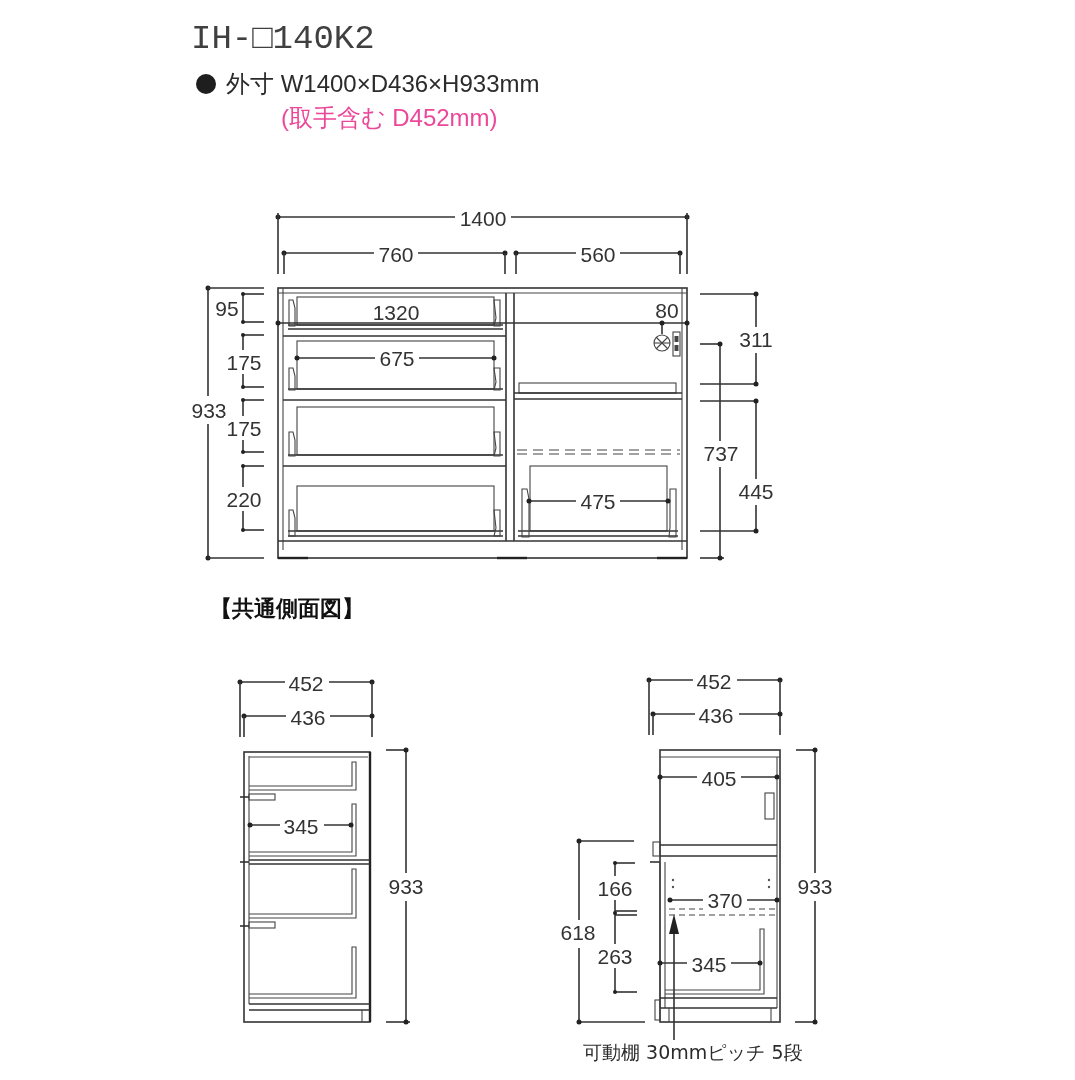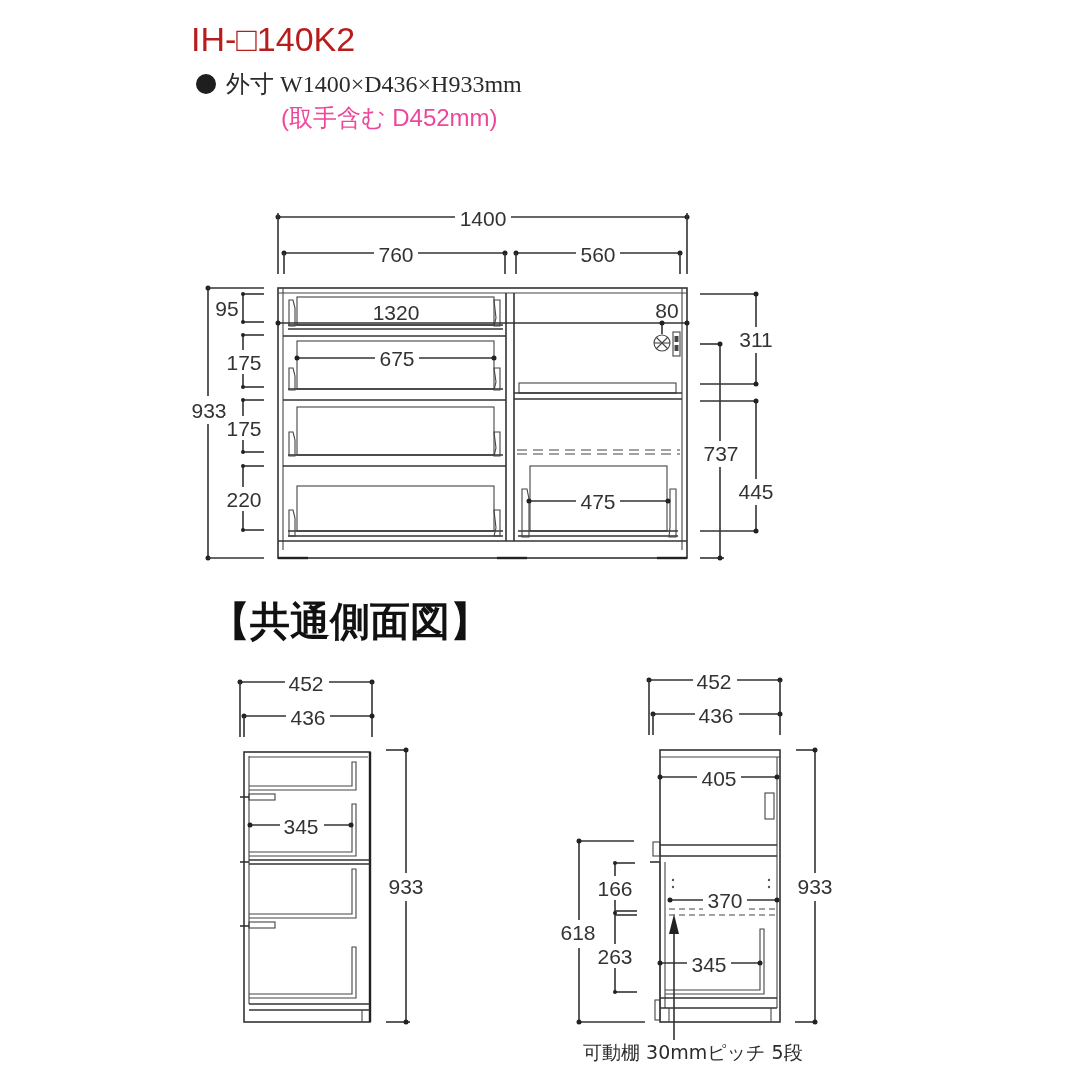--- a/index.html
+++ b/index.html
@@ -1,26 +1,26 @@
 <!DOCTYPE html>
 <html><head>
 <meta charset="utf-8">
 <style>
   html, body { margin:0; padding:0; background:#ffffff; }
   body { width:1075px; height:1080px; position:relative; overflow:hidden;
          font-family:"DejaVu Sans", "Liberation Sans", sans-serif; color:#2b2b2b; }
   .title { position:absolute; left:191px; top:20px; font-size:34px; font-weight:normal;
-           letter-spacing:0px; color:#b91c1c; font-family:Liberation Sans, sans-serif; }
+           letter-spacing:0px; color:#404040; font-family:Liberation Mono, monospace; }
   .spec-line { position:absolute; left:196px; top:68px; font-size:24px; color:#2b2b2b;
-               font-family:Liberation Serif, serif; }
+               font-family:Liberation Sans, sans-serif; }
   .spec-line .bullet { display:inline-block; width:20px; height:20px; border-radius:50%;
                background:#1e1e1e; vertical-align:-2px; margin-right:10px; }
   .spec-sub { position:absolute; left:281px; top:102px; font-size:24px; color:#ec4899;
               font-family:"Liberation Sans", sans-serif; }
-  .section-heading { position:absolute; left:210px; top:594px; font-size:40px; font-weight:bold;
+  .section-heading { position:absolute; left:210px; top:594px; font-size:22px; font-weight:bold;
                      color:#111; font-family:"DejaVu Sans", sans-serif; }
   .footnote { position:absolute; left:583px; top:1040px; font-size:19px; color:#2b2b2b;
               font-family:"DejaVu Sans", sans-serif; }
   svg { position:absolute; left:0; top:0; }
   svg text { font-family:"Liberation Sans", sans-serif; font-size:21px; fill:#333; }
   .ln { stroke:#333; stroke-width:1.6; fill:none; }
   .thin { stroke:#444; stroke-width:1.1; fill:none; }
   .thk { stroke:#222; stroke-width:2.4; fill:none; }
   .dot { fill:#222; }
   .lbl-bg { fill:#ffffff; }

